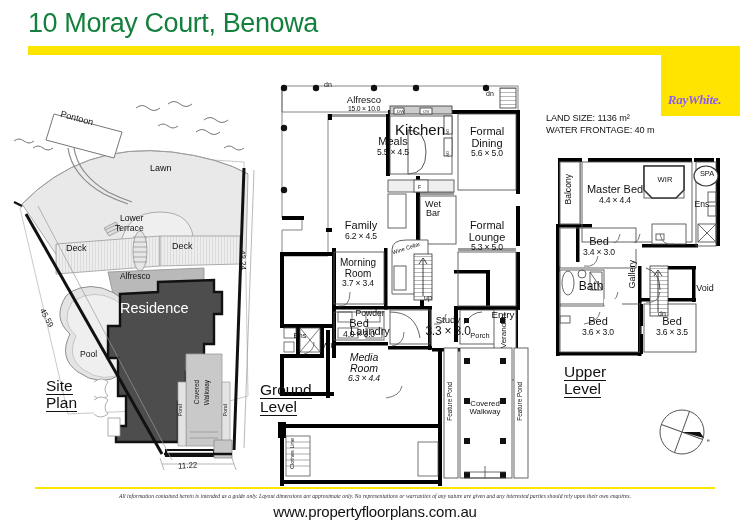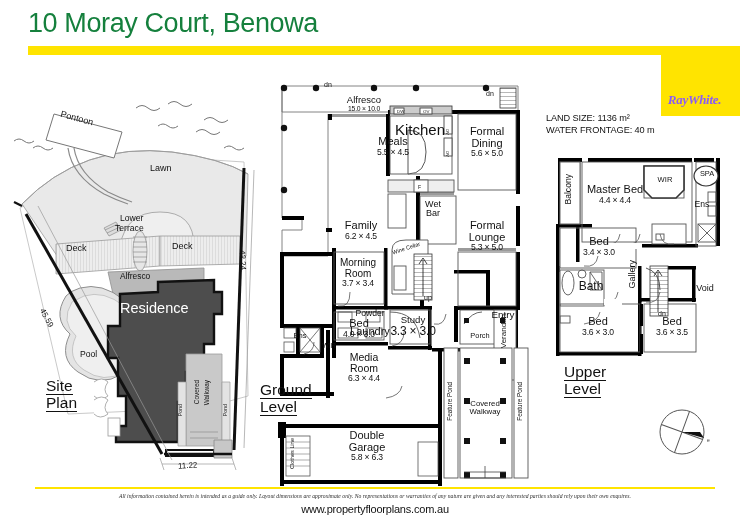--- a/index.html
+++ b/index.html
@@ -11,21 +11,21 @@
   .yellow-bar{position:absolute;left:28px;top:46px;width:654px;height:9px;background:#FFE400;}
   .yellow-block{position:absolute;left:661px;top:46px;width:79px;height:70px;background:#FFE400;}
   .areas{position:absolute;left:28px;top:60px;font-size:10.5px;color:#111;letter-spacing:-0.1px;white-space:nowrap;}
   .raywhite{position:absolute;left:661px;top:92px;width:67px;text-align:center;font-family:"Liberation Serif",serif;font-style:italic;font-weight:bold;font-size:13px;color:#8b5cf6;letter-spacing:-0.3px;}
   .landinfo{position:absolute;left:546px;top:112px;font-size:9.2px;line-height:12px;color:#111;letter-spacing:-0.1px;}
 
   
   .foot-rule{position:absolute;left:35px;top:487px;width:680px;height:2px;background:#FFE400;}
   .disclaimer{position:absolute;left:0;top:493px;width:750px;text-align:center;
      font-family:"Liberation Serif",serif;font-style:italic;font-size:5.6px;color:#2a2a2a;letter-spacing:0.05px;}
-  .weburl{position:absolute;left:0;top:503px;width:750px;text-align:center;font-size:11px;color:#111;letter-spacing:-0.2px;}
+  .weburl{position:absolute;left:0;top:503px;width:750px;text-align:center;font-size:15px;color:#111;letter-spacing:-0.2px;}
 
   
   .plan{position:absolute;}
   .lbl{position:absolute;text-align:center;line-height:1.05;color:#111;white-space:nowrap;}
   .lbl .nm{display:block;font-size:11px;}
   .lbl .dm{display:block;font-size:8.6px;letter-spacing:-0.2px;}
   .lbl.sm .nm{font-size:9px;}
   .lbl.xs .nm{font-size:7.2px;}
   .lbl.tiny .nm{font-size:6px;}
   .vert{writing-mode:vertical-rl;transform:rotate(180deg);}
@@ -414,48 +414,43 @@
     <div class="lbl" style="left:62px;top:238px;width:58px;">
       <span class="nm">Bed</span>
       <span class="dm">4.0 × 3.0</span>
     </div>
     <div class="lbl" style="left:72px;top:229px;width:60px;">
       <span class="nm" style="font-size:8.6px">Powder</span>
     </div>
     <div class="lbl" style="left:72px;top:246px;width:60px;">
       <span class="nm" style="font-size:11px">Laundry</span>
     </div>
-    <div class="lbl" style="left:118px;top:235px;width:54px;">
+    <div class="lbl" style="left:118px;top:235px;width:54px;padding-left:35px;">
       <span class="nm" style="font-size:9.6px">Study</span>
       <span class="dm" style="font-size:12px">3.3 × 3.0</span>
     </div>
     <div class="lbl" style="left:190px;top:230px;width:44px;margin-left:23px;">
       <span class="nm" style="font-size:9.8px">Entry</span>
     </div>
     <div class="lbl" style="left:190px;top:252px;width:44px;">
       <span class="nm" style="font-size:7.4px">Porch</span>
     </div>
     <div class="lbl vert" style="left:232px;top:234px;">
       <span class="nm" style="font-size:8px">Verandah</span>
     </div>
     <div class="lbl" style="left:16px;top:252px;width:32px;">
       <span class="nm" style="font-size:7.6px">Ens</span>
     </div>
     <div class="lbl" style="left:48px;top:262px;width:26px;">
       <span class="nm" style="font-size:7.2px">WIR</span>
     </div>
-    <div class="lbl" style="left:62px;top:272px;width:68px;">
+    <div class="lbl" style="left:62px;top:272px;width:68px;font-style:italic;">
       <span class="nm" style="font-size:10.5px">Media</span>
       <span class="nm" style="font-size:10.5px">Room</span>
       <span class="dm">6.3 × 4.4</span>
-    </div>
-    <div class="lbl" style="left:58px;top:350px;width:82px;">
-      <span class="nm" style="font-size:11px">Double</span>
-      <span class="nm" style="font-size:11px">Garage</span>
-      <span class="dm">5.8 × 6.3</span>
     </div>
     <div class="lbl" style="left:192px;top:320px;width:50px;">
       <span class="nm" style="font-size:7.8px">Covered</span>
       <span class="nm" style="font-size:7.8px">Walkway</span>
     </div>
     <div class="lbl vert" style="left:179px;top:302px;">
       <span class="nm" style="font-size:6.4px">Feature Pond</span>
     </div>
     <div class="lbl vert" style="left:249px;top:302px;">
       <span class="nm" style="font-size:6.4px">Feature Pond</span>

